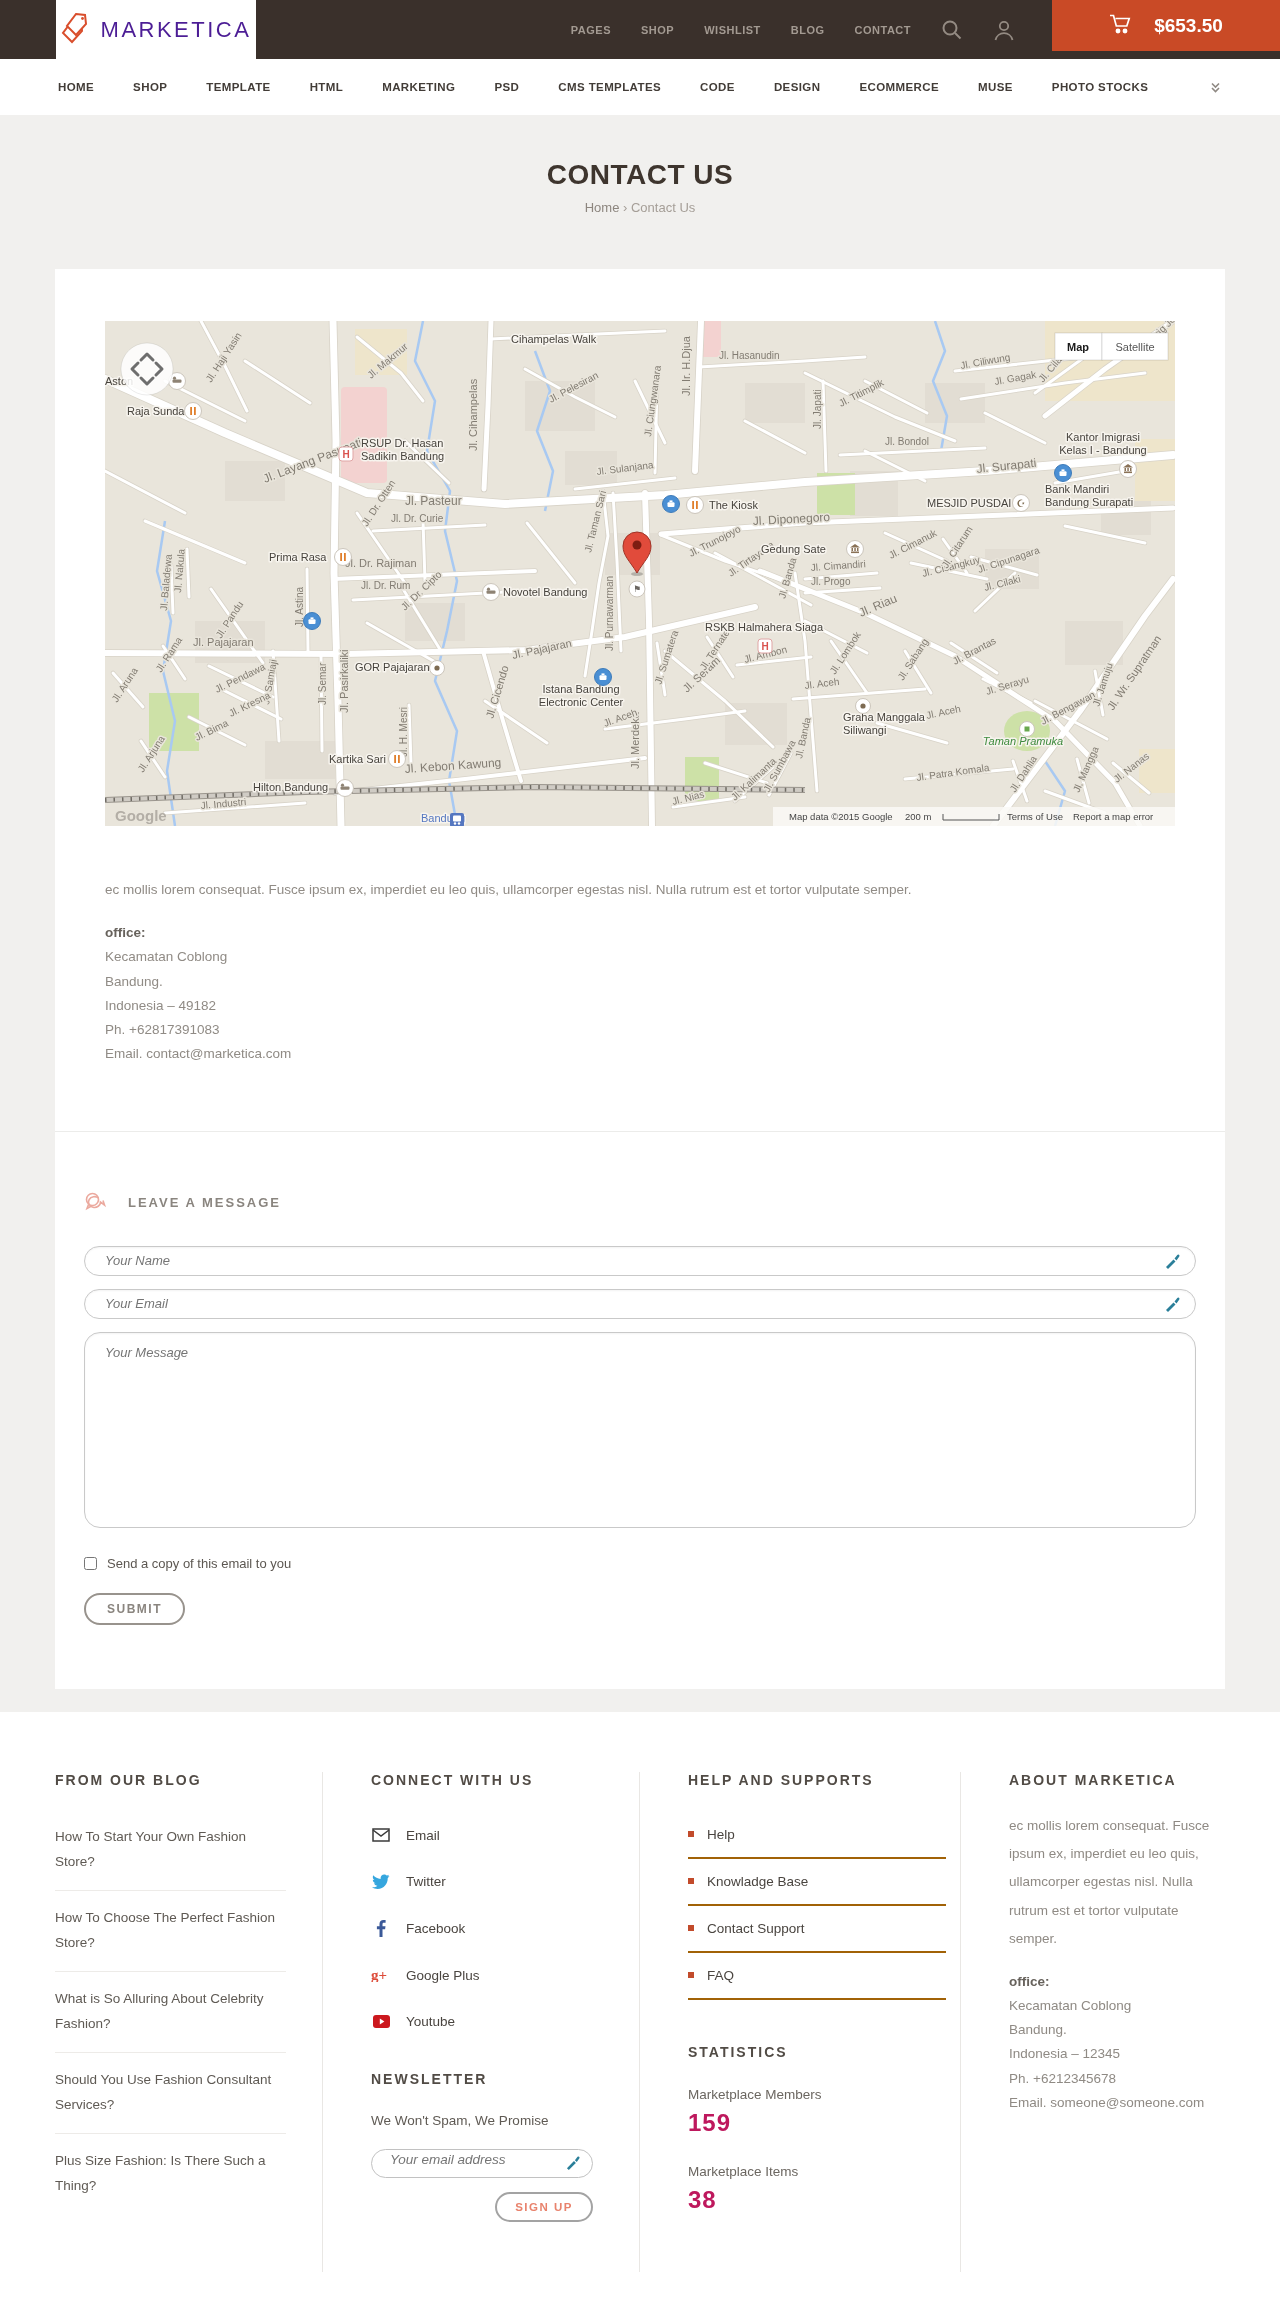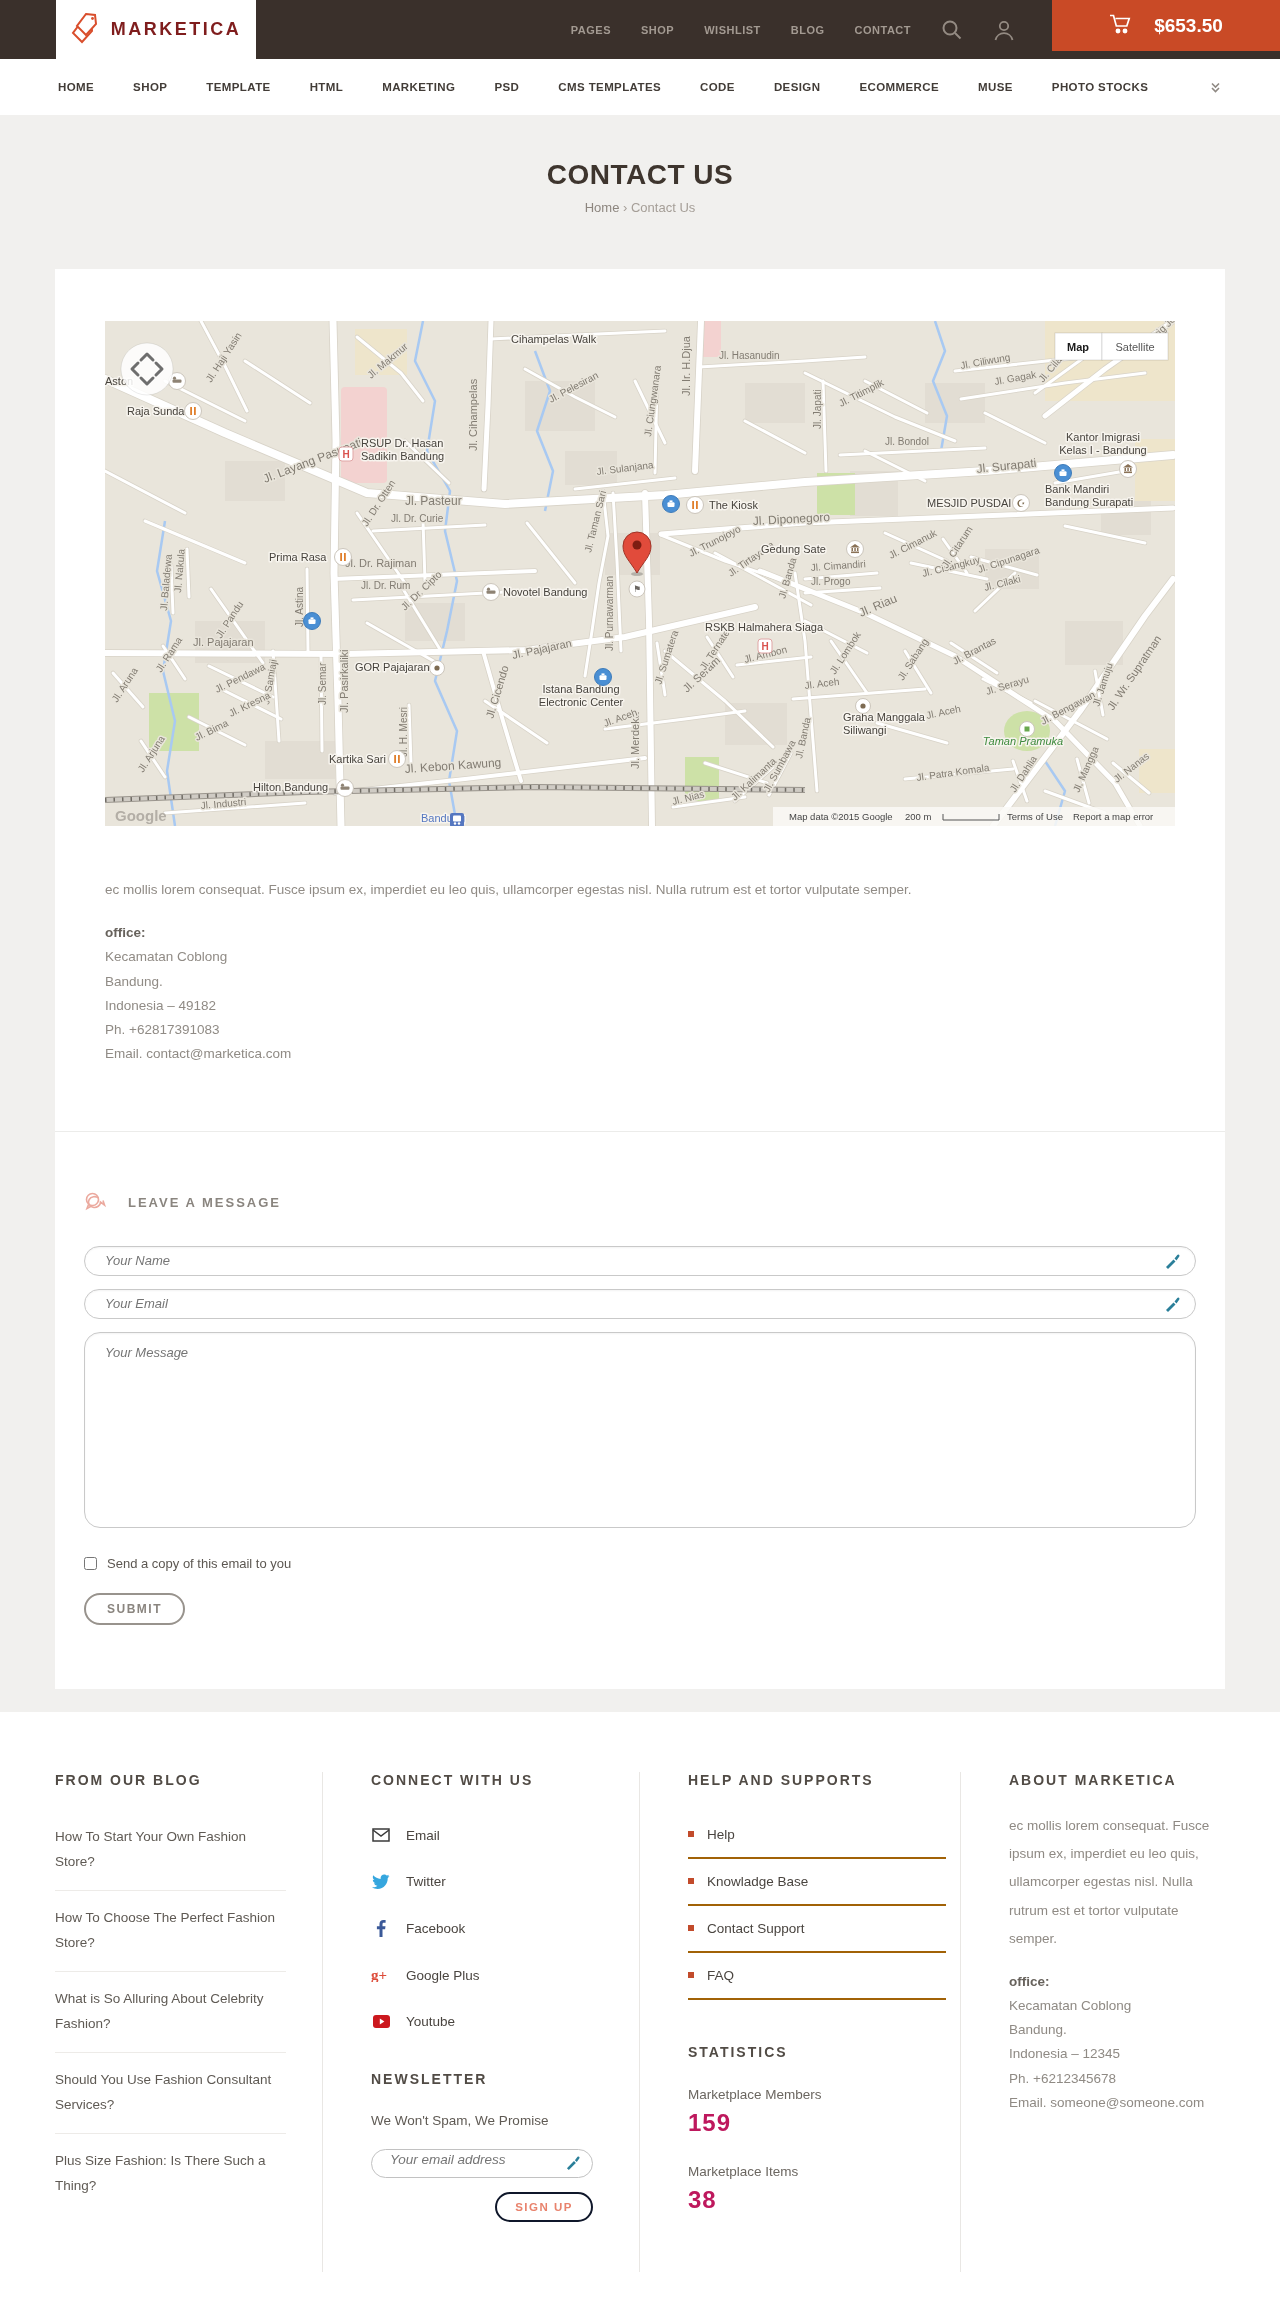--- a/index.html
+++ b/index.html
@@ -3,21 +3,21 @@
 <meta charset="utf-8">
 <style>
   * { box-sizing: border-box; margin:0; padding:0; }
   body { width:1280px; background:#f1f0ee; font-family:"Liberation Sans",sans-serif; color:#3c3c3c; }
   a { text-decoration:none; }
 
   
   .topbar { position:relative; height:59px; background:#3a302b; }
   .logo-box { position:absolute; left:56px; top:0; width:200px; height:59px; background:#fff;
               display:flex; align-items:center; justify-content:center; gap:10px; }
-  .logo-text { font-size:18px; font-weight:bold; letter-spacing:2.5px; color:#7f1d1d; }
+  .logo-text { font-size:22px; font-weight:normal; letter-spacing:2.5px; color:#4c1d95; }
   .topnav { position:absolute; right:265px; top:0; height:59px; display:flex; align-items:center; gap:30px; }
   .topnav a { font-size:11px; font-weight:bold; color:#a39a92; letter-spacing:.5px; }
   .hicon { display:flex; align-items:center; }
   .cart { position:absolute; right:0; top:0; width:228px; height:51px; background:#c94a26;
           display:flex; align-items:center; justify-content:center; gap:19px; cursor:pointer; }
   .cart-total { color:#fff; font-size:19px; font-weight:bold; }
 
   
   .catnav { display:flex; align-items:center; height:56px; background:#fff; padding:0 58px; }
   .catnav a { font-size:11.5px; font-weight:bold; color:#423c37; letter-spacing:.4px; margin-right:39px; }
@@ -71,21 +71,21 @@
   .connect-item { display:flex; align-items:center; gap:15px; margin-bottom:31px; font-size:13.5px;
                   color:#4a4540; cursor:pointer; }
   .connect-item .cicon { width:20px; display:flex; justify-content:center; }
   .nl-head { margin-top:42px; }
   .nl-text { margin-top:26px; font-size:13.5px; color:#5f5a54; }
   .nl-box { width:222px; margin-top:21px; }
   .nl-input { position:relative; }
   .nl-input input { width:100%; height:29px; border:1px solid #c2c2c2; border-radius:15px;
       padding:0 36px 8px 18px; font:italic 13.5px "Liberation Sans",sans-serif; color:#8f8f8f; outline:none; }
   .nl-input .pen { top:6px; right:12px; }
-  .signup { display:block; margin-left:auto; margin-top:14px; border:2px solid #0f172a; border-radius:16px;
+  .signup { display:block; margin-left:auto; margin-top:14px; border:2px solid #a3a3a3; border-radius:16px;
             padding:7px 18px; font-size:11.5px; font-weight:bold; letter-spacing:1.5px; color:#e8826c;
             background:#fff; cursor:pointer; font-family:"Liberation Sans",sans-serif; }
   .help-list { margin-top:24px; }
   .help-item { display:flex; align-items:center; gap:13px; padding:15px 0; border-bottom:2px solid #a16207;
                font-size:13.5px; color:#4a4540; cursor:pointer; }
   .bullet { width:6px; height:6px; background:#c24b2b; flex:0 0 6px; }
   .stats-head { margin-top:44px; }
   .stat-label { margin-top:27px; font-size:13.5px; color:#6b6660; }
   .stat-value { margin-top:7px; font-size:24px; font-weight:bold; color:#be185d; letter-spacing:1px; }
   .about p { margin-top:24px; font-size:13.5px; color:#8f8a84; line-height:2.1; }

